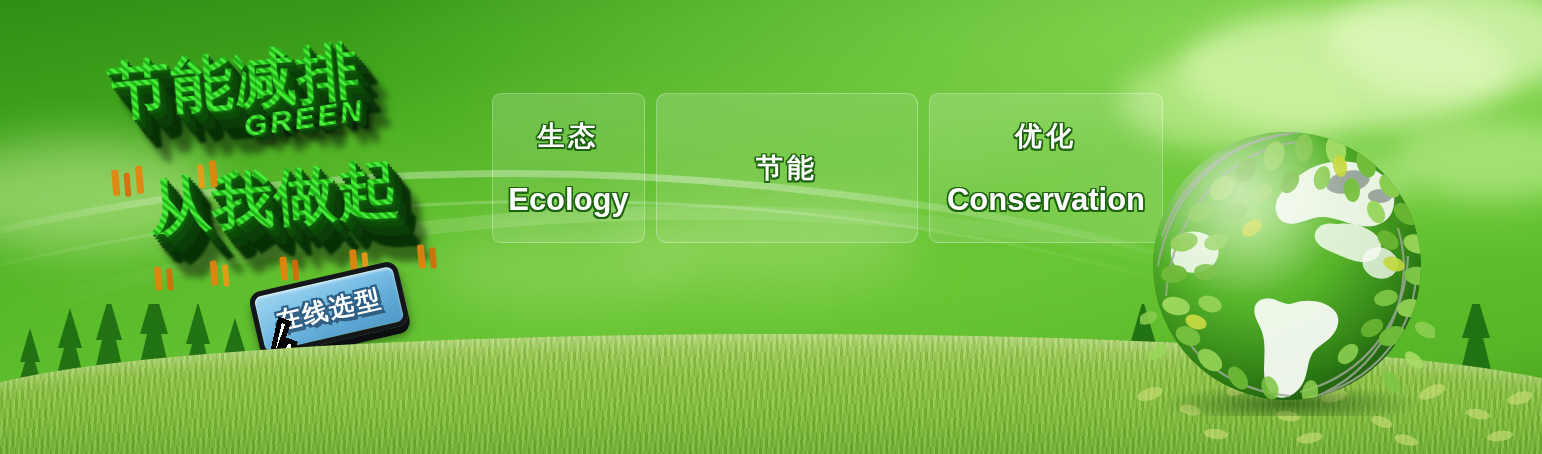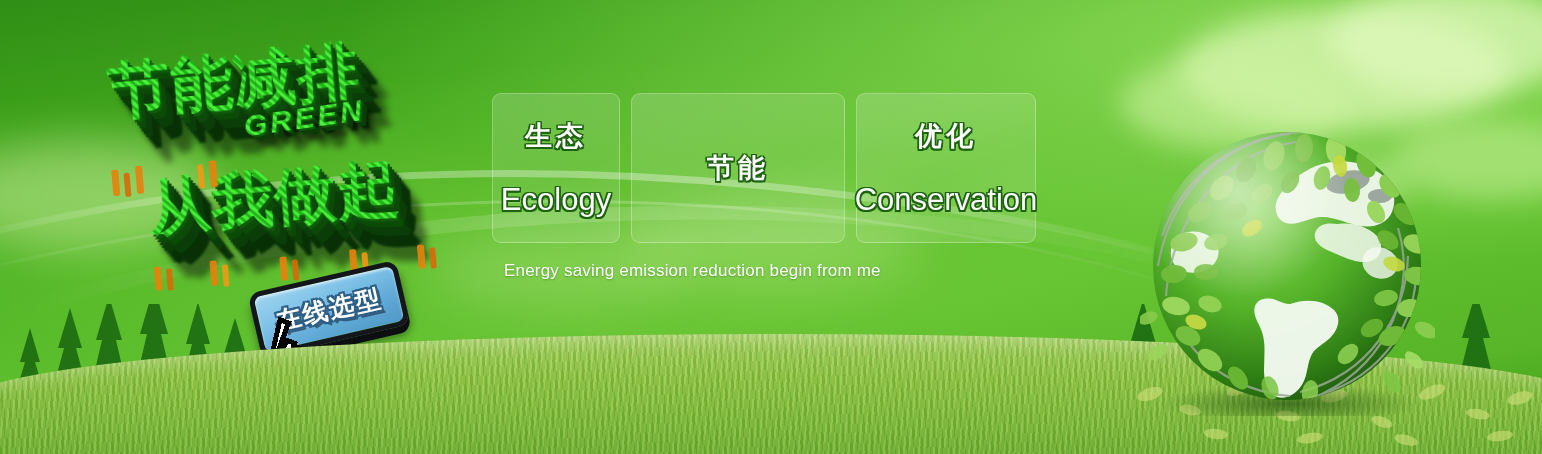--- a/index.html
+++ b/index.html
@@ -93,40 +93,41 @@
     color:#ffffff;
     text-shadow:-2px 0 #2d5f86, 0 -2px #2d5f86, 2px 0 #2d5f86, 0 2px #2d5f86,
                 -2px -2px #2d5f86, 2px -2px #2d5f86, -2px 2px #2d5f86, 2px 2px #2d5f86,
                 3px 4px 0 rgba(20,30,45,.55);
   }
   .cursor-hand{position:absolute;left:238px;top:312px;width:84px;height:86px;pointer-events:none;}
 
   
   .cards{position:absolute;left:492px;top:93px;display:flex;gap:11px;}
   .card{
-    width:128px;height:150px;
+    width:153px;height:150px;
     border-radius:9px;
     background:linear-gradient(160deg, rgba(255,255,255,.185) 0%, rgba(255,255,255,.085) 55%, rgba(255,255,255,.145) 100%);
     border:1px solid rgba(255,255,255,.28);
     box-sizing:border-box;
     display:flex;flex-direction:column;align-items:center;justify-content:center;
     gap:28px;
   }
-  .card.wide{width:214px;}
-  .card.wide2{width:180px;}
+  .card.wide{width:262px;border-radius:11px;}
+  .card.wide2{width:234px;}
   .card-cn{
     font-size:27px;font-weight:bold;letter-spacing:4px;color:#ffffff;
     text-shadow:-1.5px 0 #1d6310,0 -1.5px #1d6310,1.5px 0 #1d6310,0 1.5px #1d6310,
                 -1.5px -1.5px #1d6310,1.5px -1.5px #1d6310,-1.5px 1.5px #1d6310,1.5px 1.5px #1d6310;
     white-space:nowrap;
   }
   .card-en{
     font-size:31px;color:#ffffff;white-space:nowrap;
     text-shadow:-1.5px 0 #1d6310,0 -1.5px #1d6310,1.5px 0 #1d6310,0 1.5px #1d6310,
                 -1.5px -1.5px #1d6310,1.5px -1.5px #1d6310,-1.5px 1.5px #1d6310,1.5px 1.5px #1d6310;
+    font-weight:bold;
   }
 
   
   .tagline{
     position:absolute;left:504px;top:261px;
     font-size:17px;color:#ffffff;letter-spacing:.2px;
     text-shadow:0 1px 2px rgba(20,70,10,.35);
     white-space:nowrap;
   }
 
@@ -218,21 +219,20 @@
     </div>
     <div class="card wide">
       <div class="card-cn">节能</div>
     </div>
     <div class="card wide2">
       <div class="card-cn">优化</div>
       <div class="card-en">Conservation</div>
     </div>
   </div>
 
-  <div class="tagline">Energy saving emission reduction begin from me</div>
 
   <svg class="treeline" viewBox="0 0 1542 150" preserveAspectRatio="none">
     <g fill="#1f6f12" opacity=".95">
       <path d="M20 58 l10 -34 l10 34 l-5 0 l6 20 l-22 0 l6 -20 z"></path>
       <path d="M58 44 l12 -40 l12 40 l-6 0 l7 26 l-26 0 l7 -26 z"></path>
       <path d="M96 36 l13 -44 l13 44 l-6 0 l7 30 l-28 0 l7 -30 z"></path>
       <path d="M140 30 l14 -48 l14 48 l-7 0 l8 34 l-30 0 l8 -34 z"></path>
       <path d="M186 40 l12 -42 l12 42 l-6 0 l7 28 l-26 0 l7 -28 z"></path>
       <path d="M224 50 l11 -36 l11 36 l-5 0 l6 22 l-24 0 l6 -22 z"></path>
       <ellipse cx="268" cy="74" rx="34" ry="22"></ellipse>

